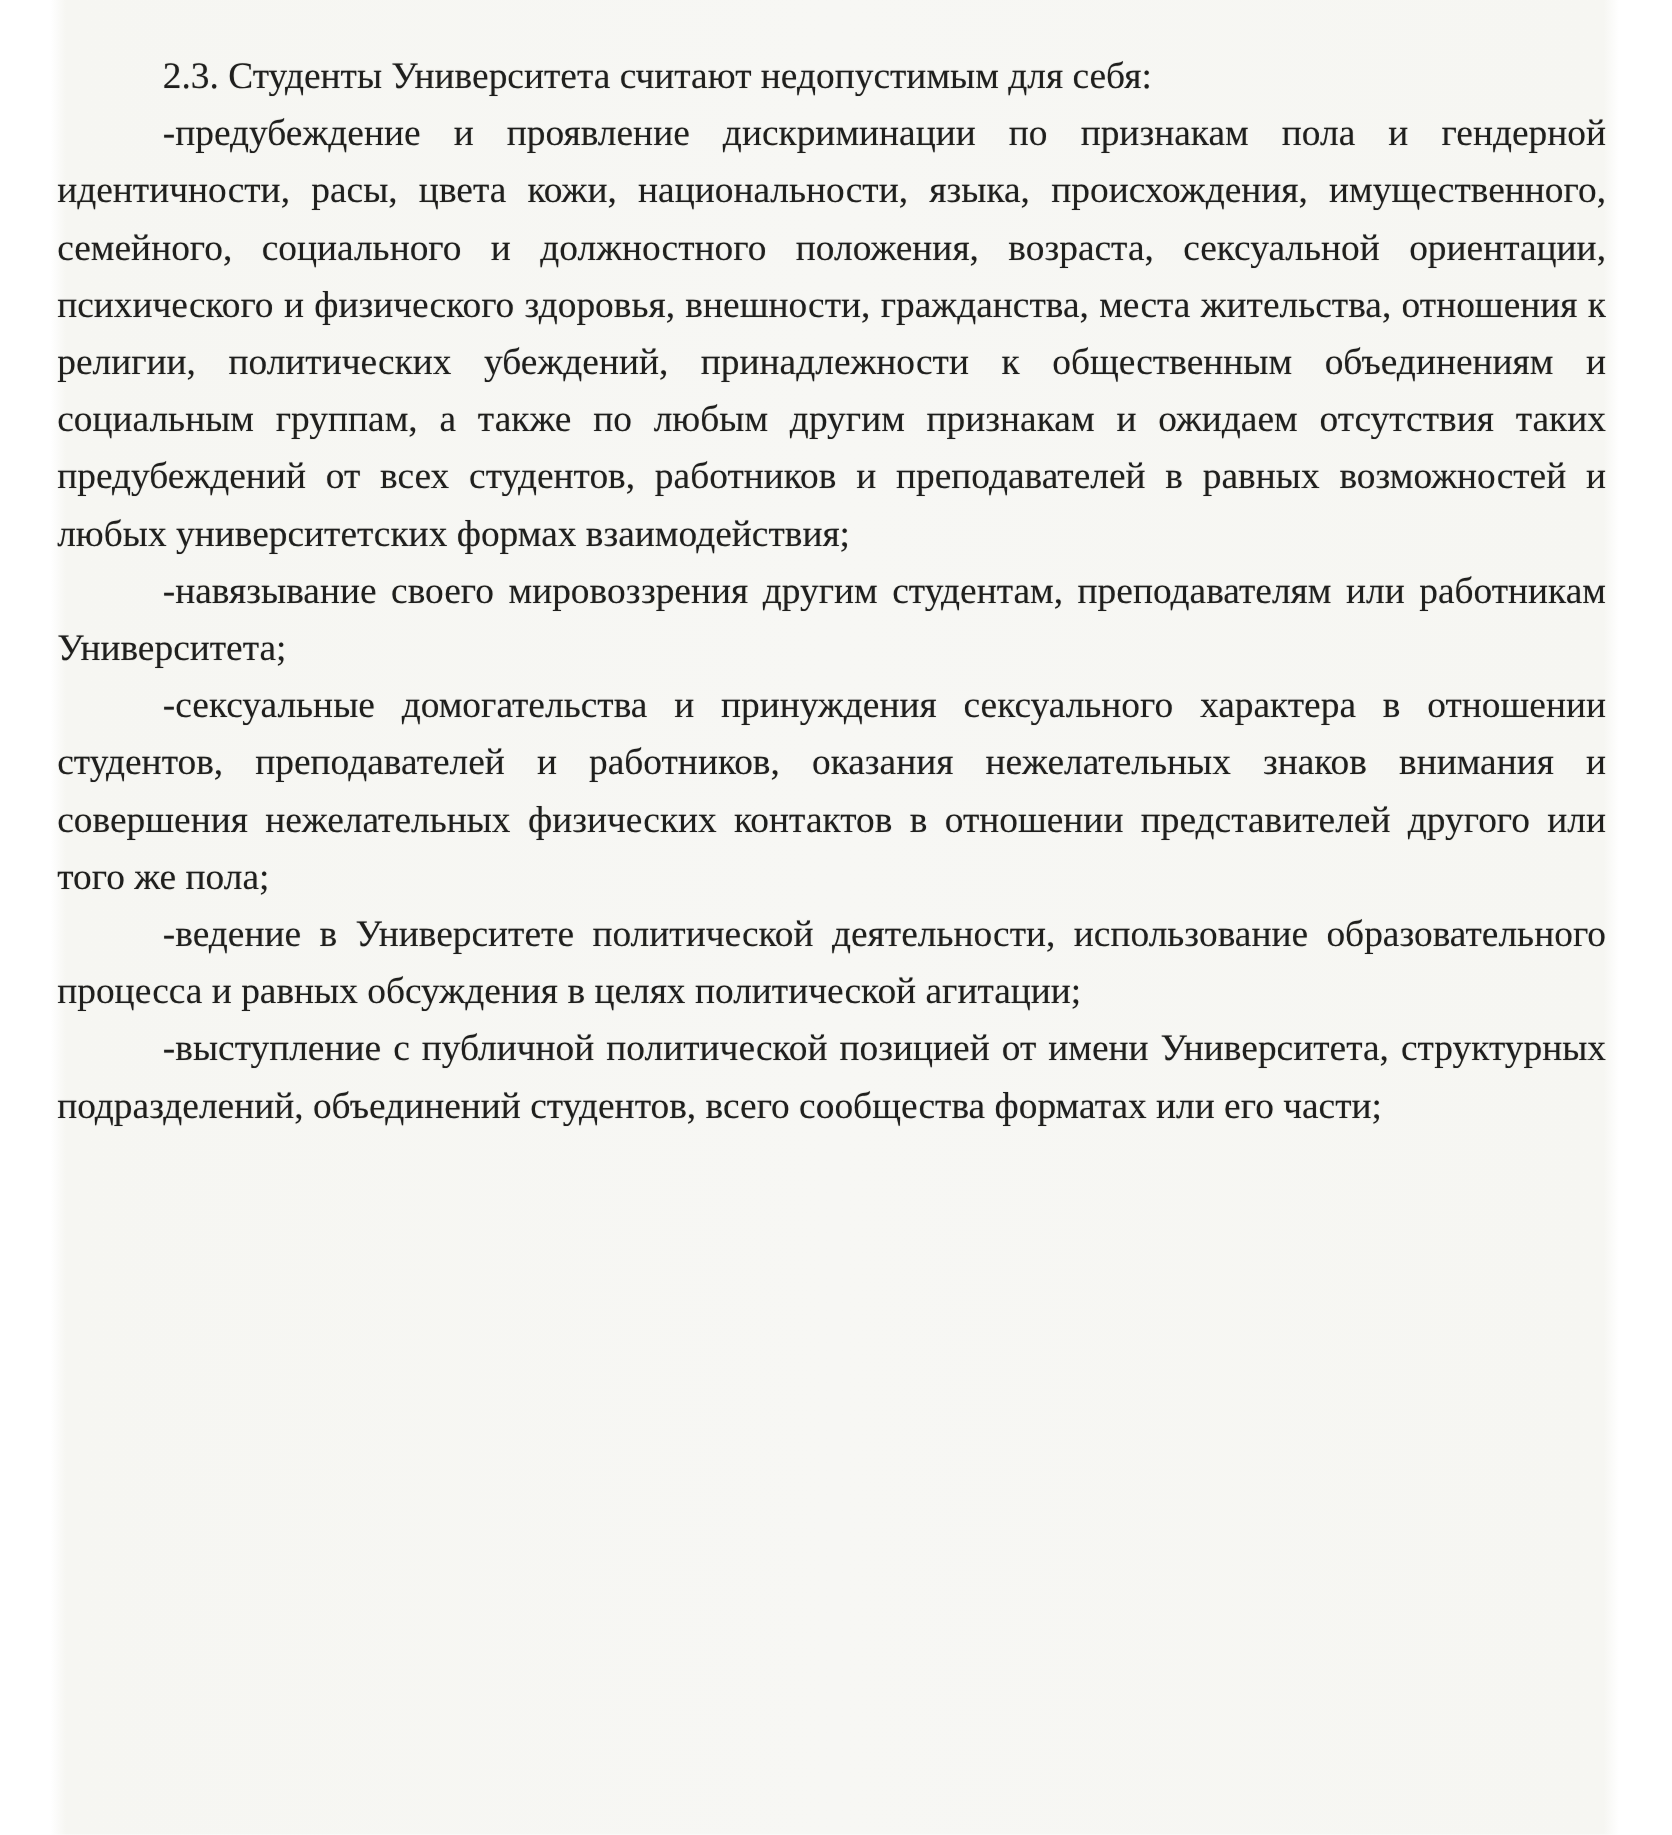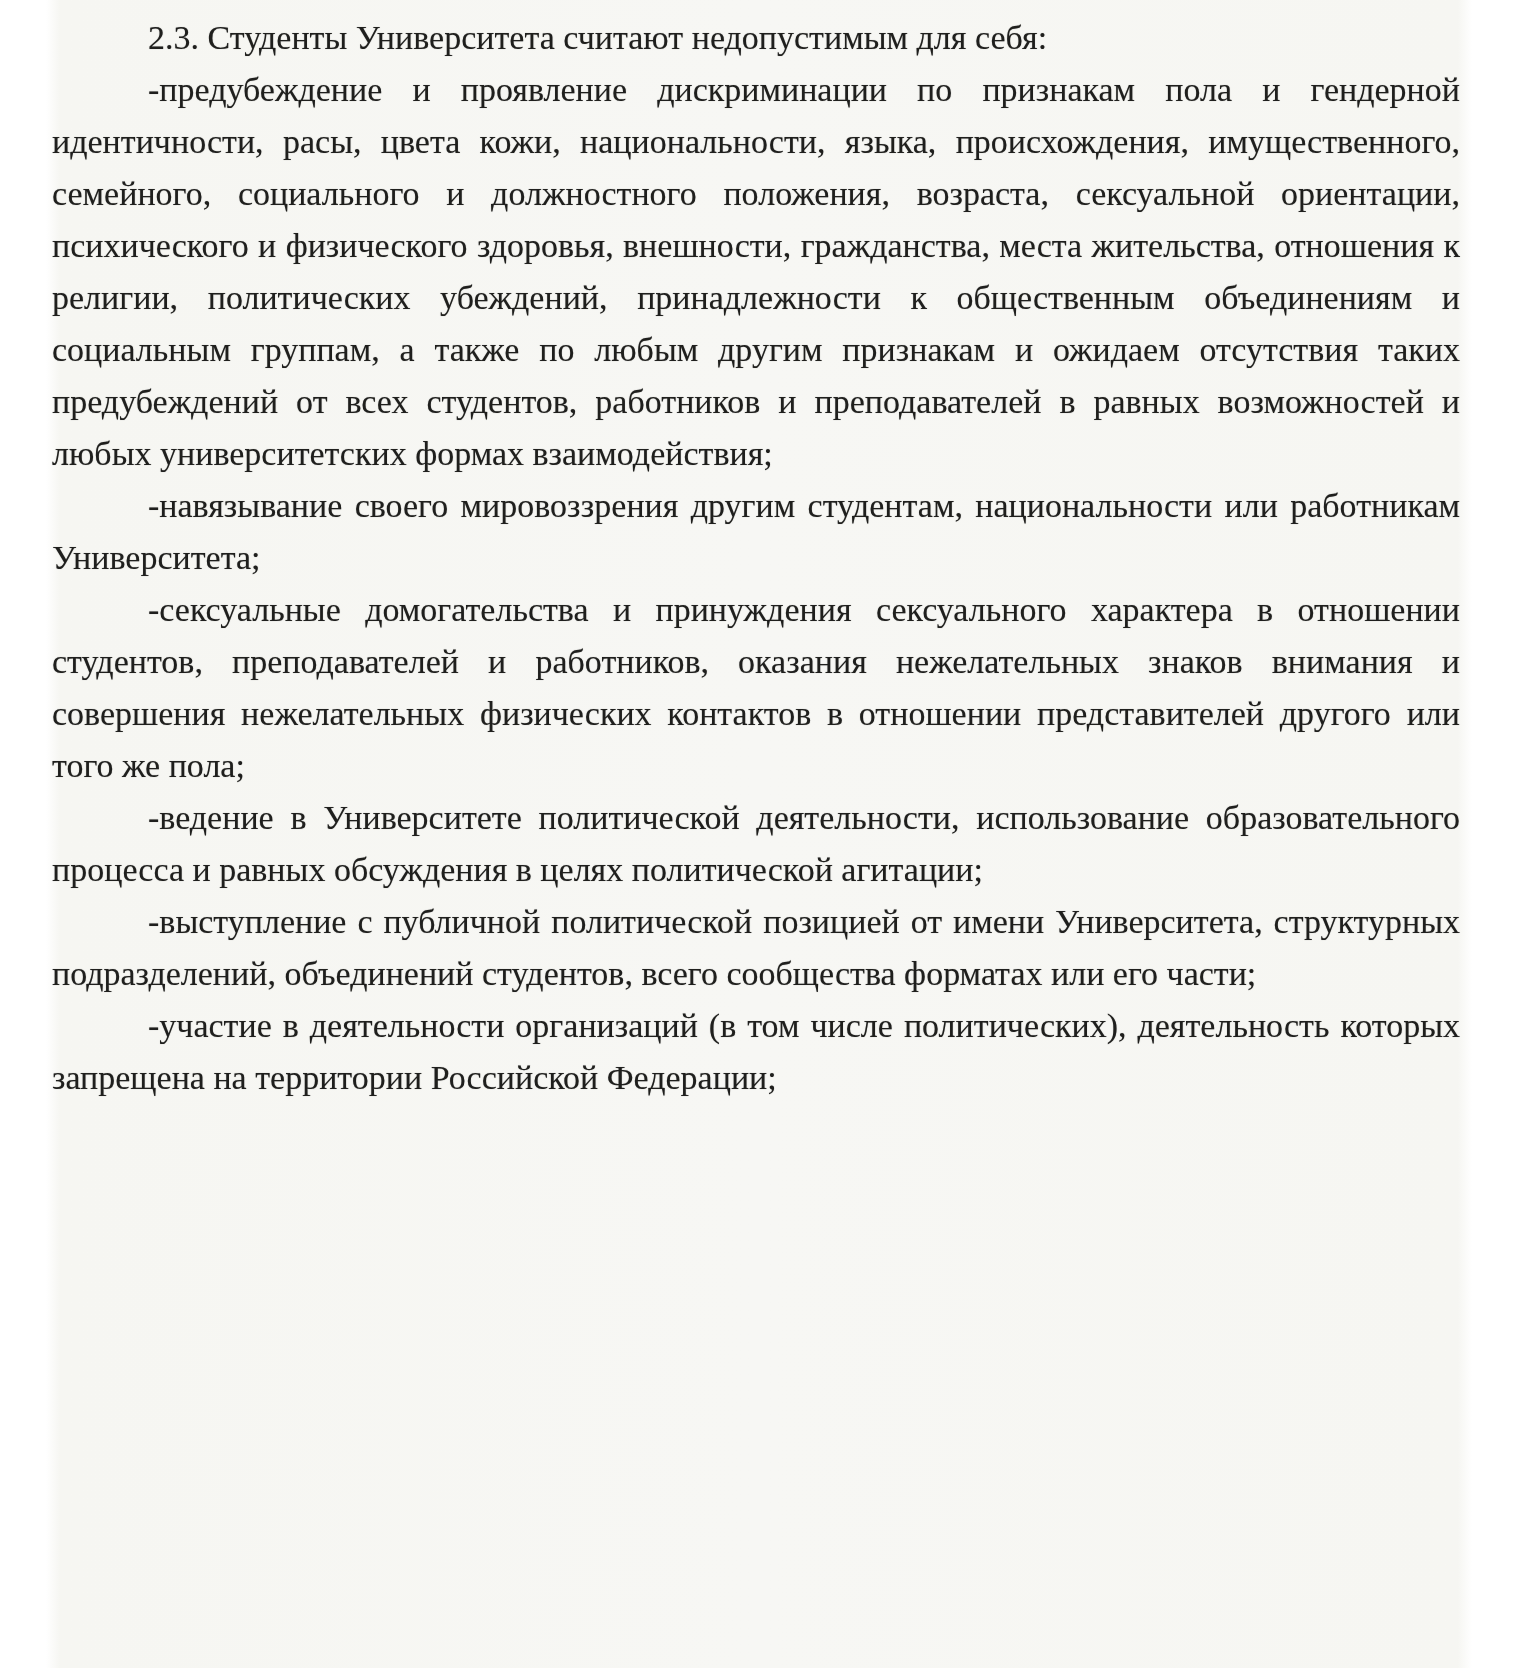--- a/index.html
+++ b/index.html
@@ -19,21 +19,21 @@
     top: 0;
     left: 46px;
     width: 1426px;
     height: 1668px;
     background: linear-gradient(to right, #ffffff 0px, #f6f6f2 14px, #f7f7f4 50%, #f6f6f2 99%, #ffffff 100%);
   }
   .page {
     position: relative;
     box-sizing: border-box;
     width: 1520px;
-    padding: 12px 60px 0 52px;
+    padding: 44px 60px 0 52px;
     font-family: "Liberation Serif", "DejaVu Serif", serif;
     font-size: 34px;
     line-height: 52px;
     color: #1f1f1d;
     text-align: justify;
     text-shadow: 0 0 1px rgba(30, 30, 28, 0.38);
   }
   .page p {
     margin: 0;
     text-indent: 96px;
@@ -43,23 +43,22 @@
 <body>
 
 <div class="scan-area"></div>
 
 <div class="page">
   <p>2.3. Студенты Университета считают недопустимым для себя:</p>
 
 
   <p>-предубеждение и проявление дискриминации по признакам пола и гендерной идентичности, расы, цвета кожи, национальности, языка, происхождения, имущественного, семейного, социального и должностного положения, возраста, сексуальной ориентации, психического и физического здоровья, внешности, гражданства, места жительства, отношения к религии, политических убеждений, принадлежности к общественным объединениям и социальным группам, а также по любым другим признакам и ожидаем отсутствия таких предубеждений от всех студентов, работников и преподавателей в равных возможностей и любых университетских формах взаимодействия;</p>
 
-  <p>-навязывание своего мировоззрения другим студентам, национальности или работникам Университета;</p>
+  <p>-навязывание своего мировоззрения другим студентам, преподавателям или работникам Университета;</p>
 
 
   <p>-сексуальные домогательства и принуждения сексуального характера в отношении студентов, преподавателей и работников, оказания нежелательных знаков внимания и совершения нежелательных физических контактов в отношении представителей другого или того же пола;</p>
 
   <p>-ведение в Университете политической деятельности, использование образовательного процесса и равных обсуждения в целях политической агитации;</p>
 
   <p>-выступление с публичной политической позицией от имени Университета, структурных подразделений, объединений студентов, всего сообщества форматах или его части;</p>
 
-  <p>-участие в деятельности организаций (в том числе политических), деятельность которых запрещена на территории Российской Федерации;</p>
 </div>
 
 </body></html>

